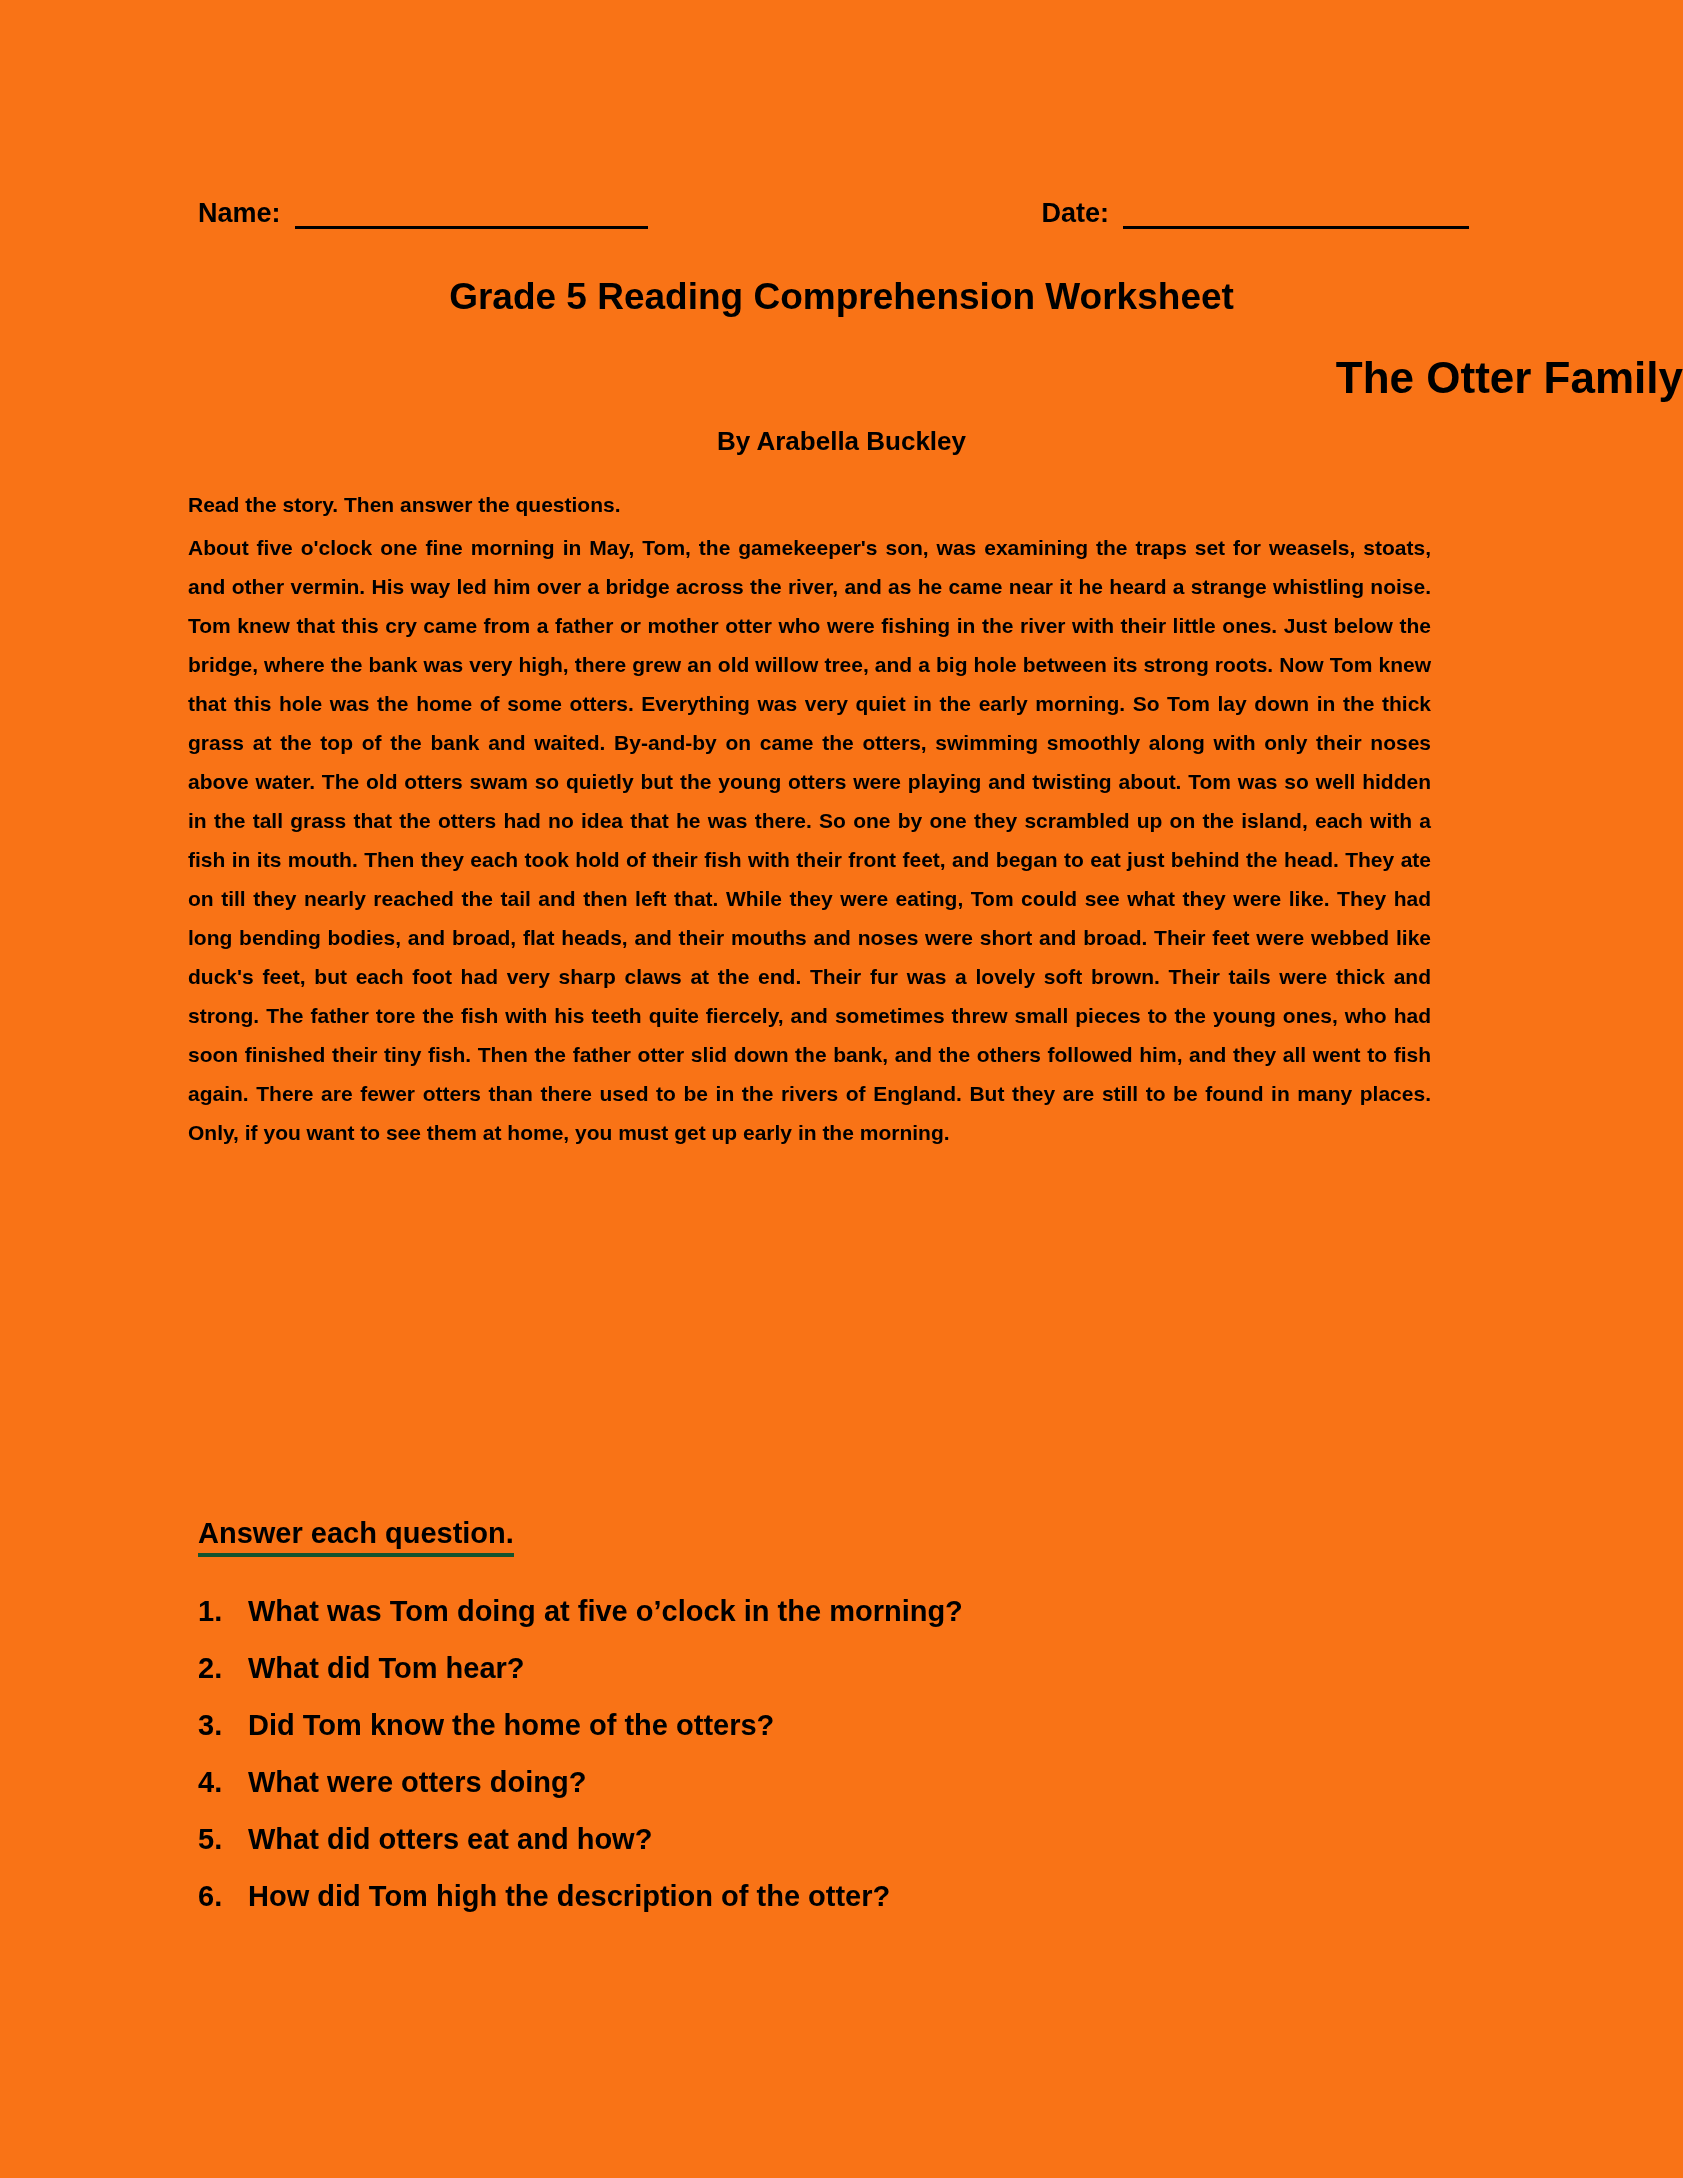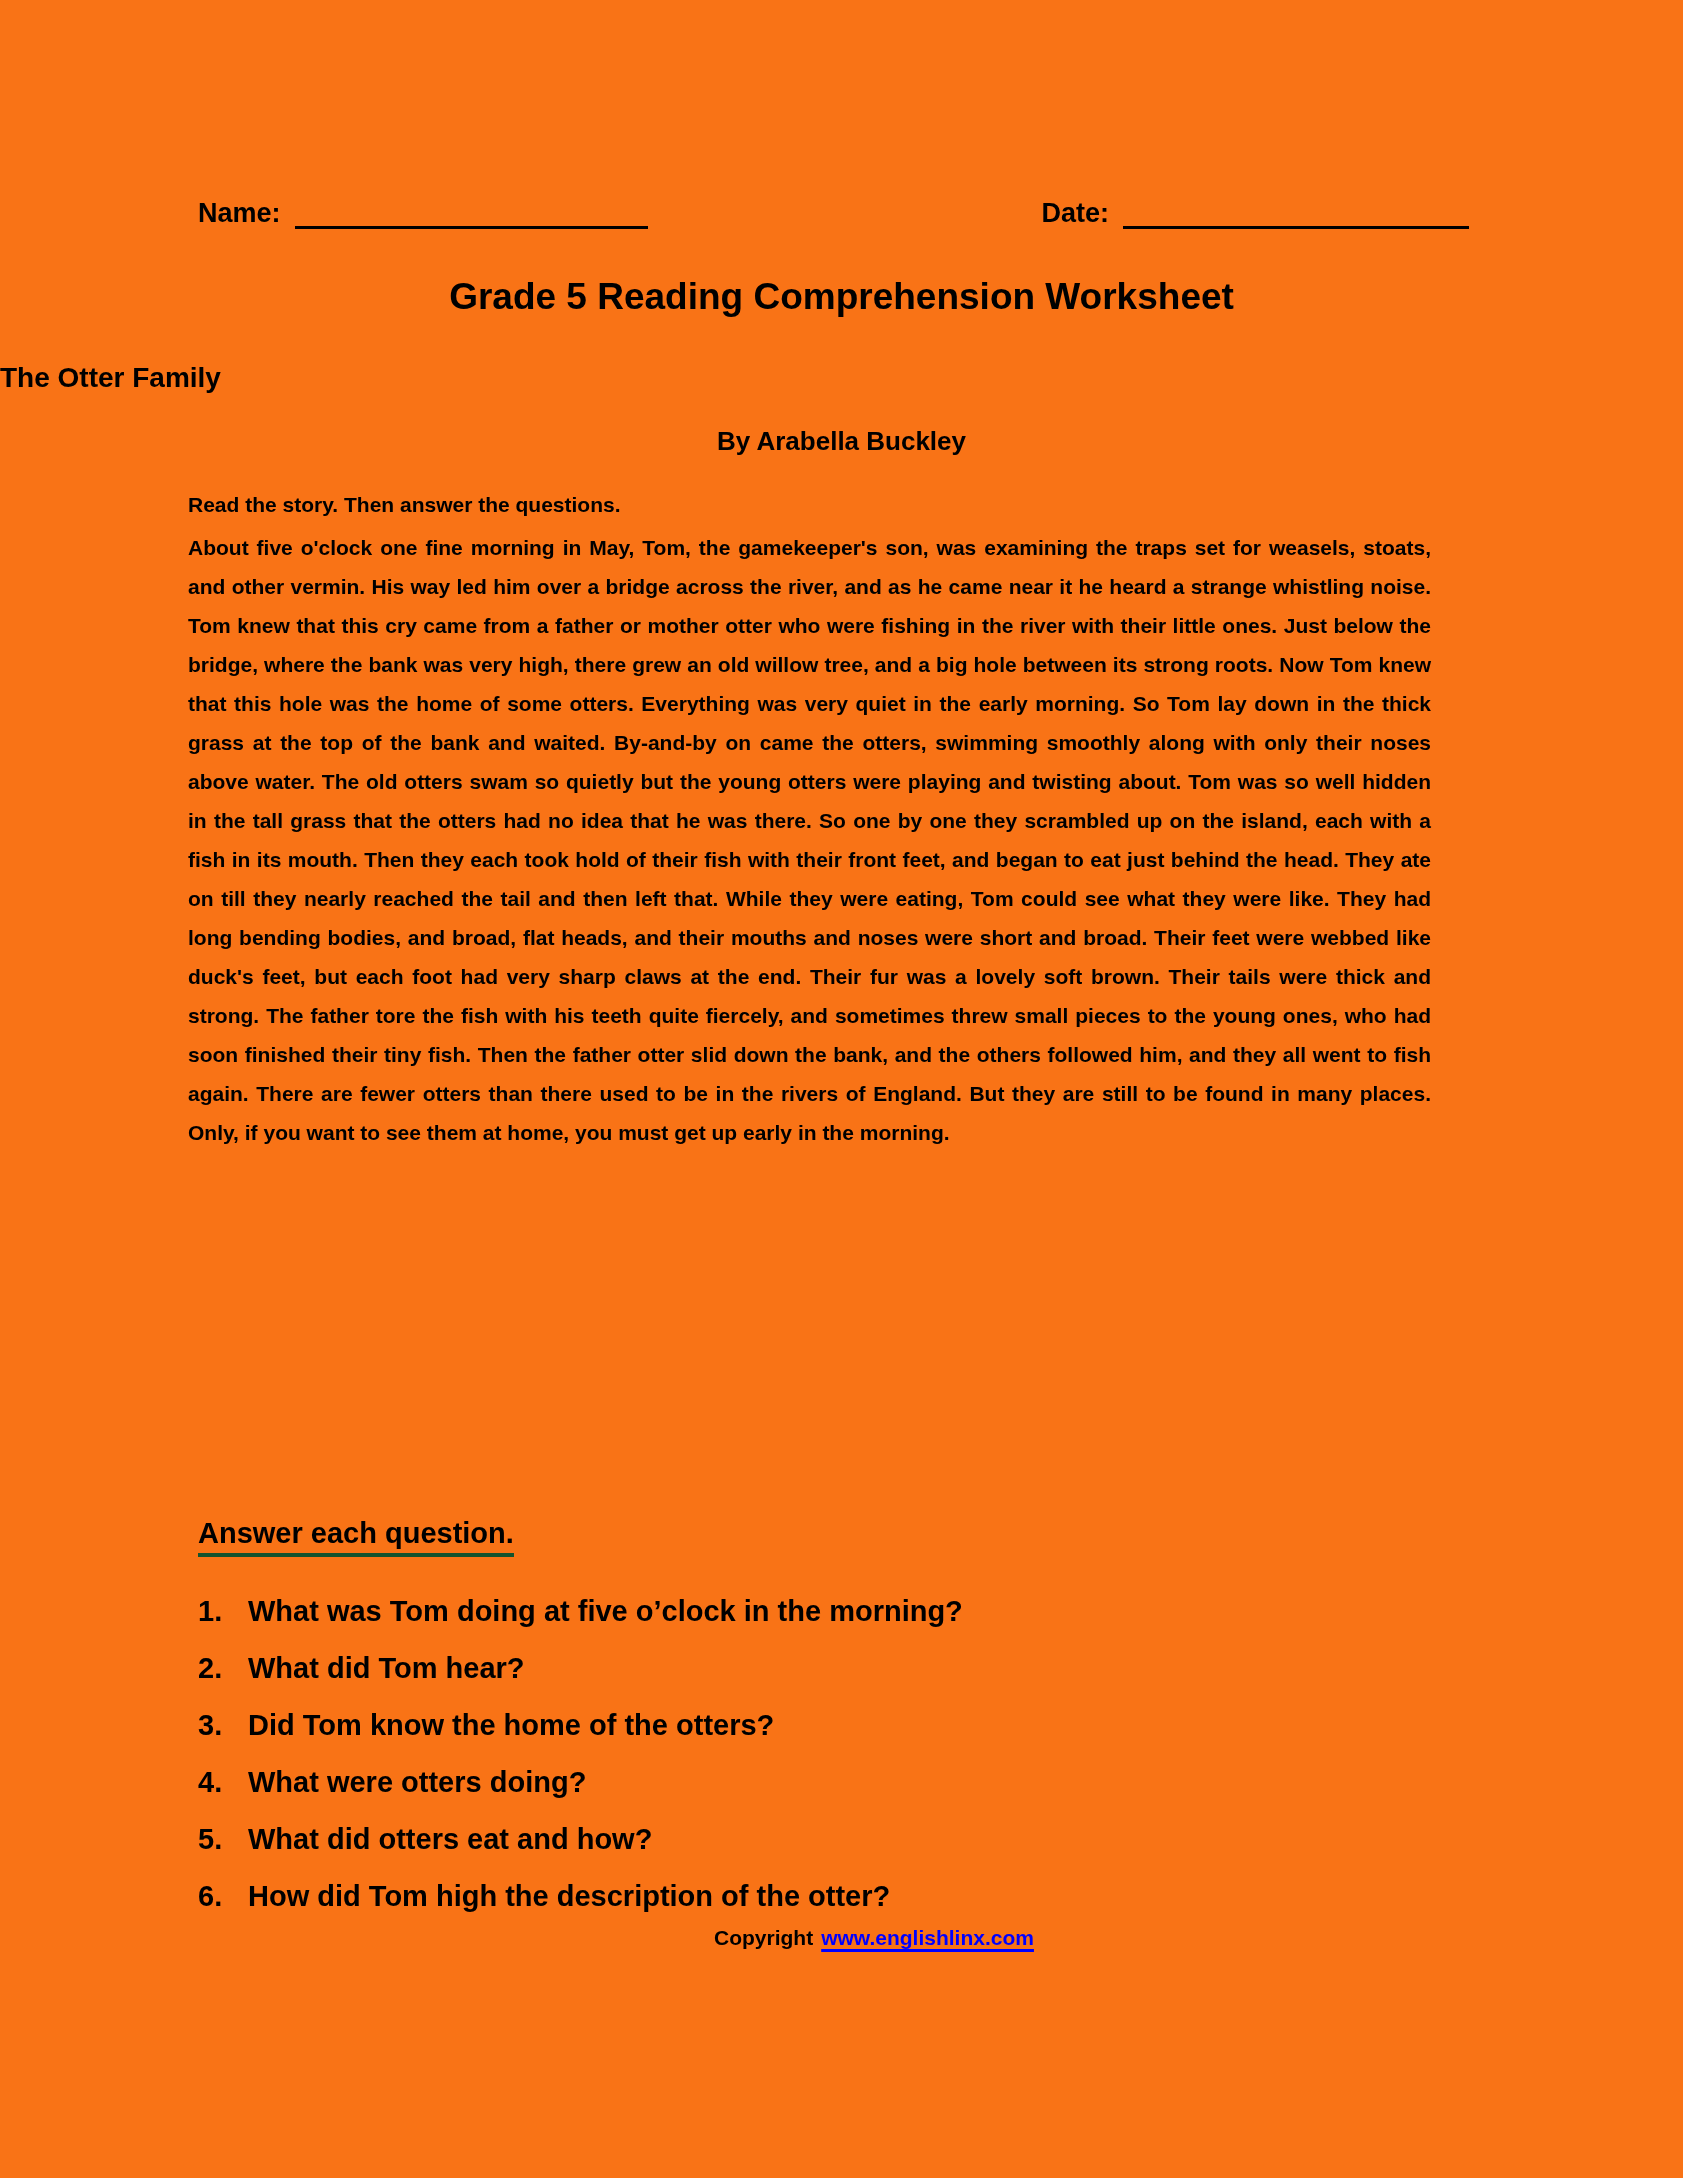--- a/index.html
+++ b/index.html
@@ -52,22 +52,22 @@
     width: 100%;
     text-align: center;
     font-size: 37px;
     line-height: 40px;
   }
   .story-title {
     position: absolute;
     top: 360px;
     left: 0;
     width: 100%;
-    text-align: left;
-    font-size: 28px;
+    text-align: right;
+    font-size: 44px;
     line-height: 36px;
   }
   .byline {
     position: absolute;
     top: 426px;
     left: 0;
     width: 100%;
     text-align: center;
     font-size: 26px;
     line-height: 30px;
@@ -197,18 +197,15 @@
     <div class="question-row">
       <span class="q-num">5.</span>
       <span class="q-text">What did otters eat and how?</span>
     </div>
     <div class="question-row">
       <span class="q-num">6.</span>
       <span class="q-text">How did Tom high the description of the otter?</span>
     </div>
   </div>
 
-  <div class="footer">
-    <span class="copyright-label">Copyright</span><a class="footer-link">www.englishlinx.com</a>
-  </div>
 
 </div>
 
 
 </body></html>

